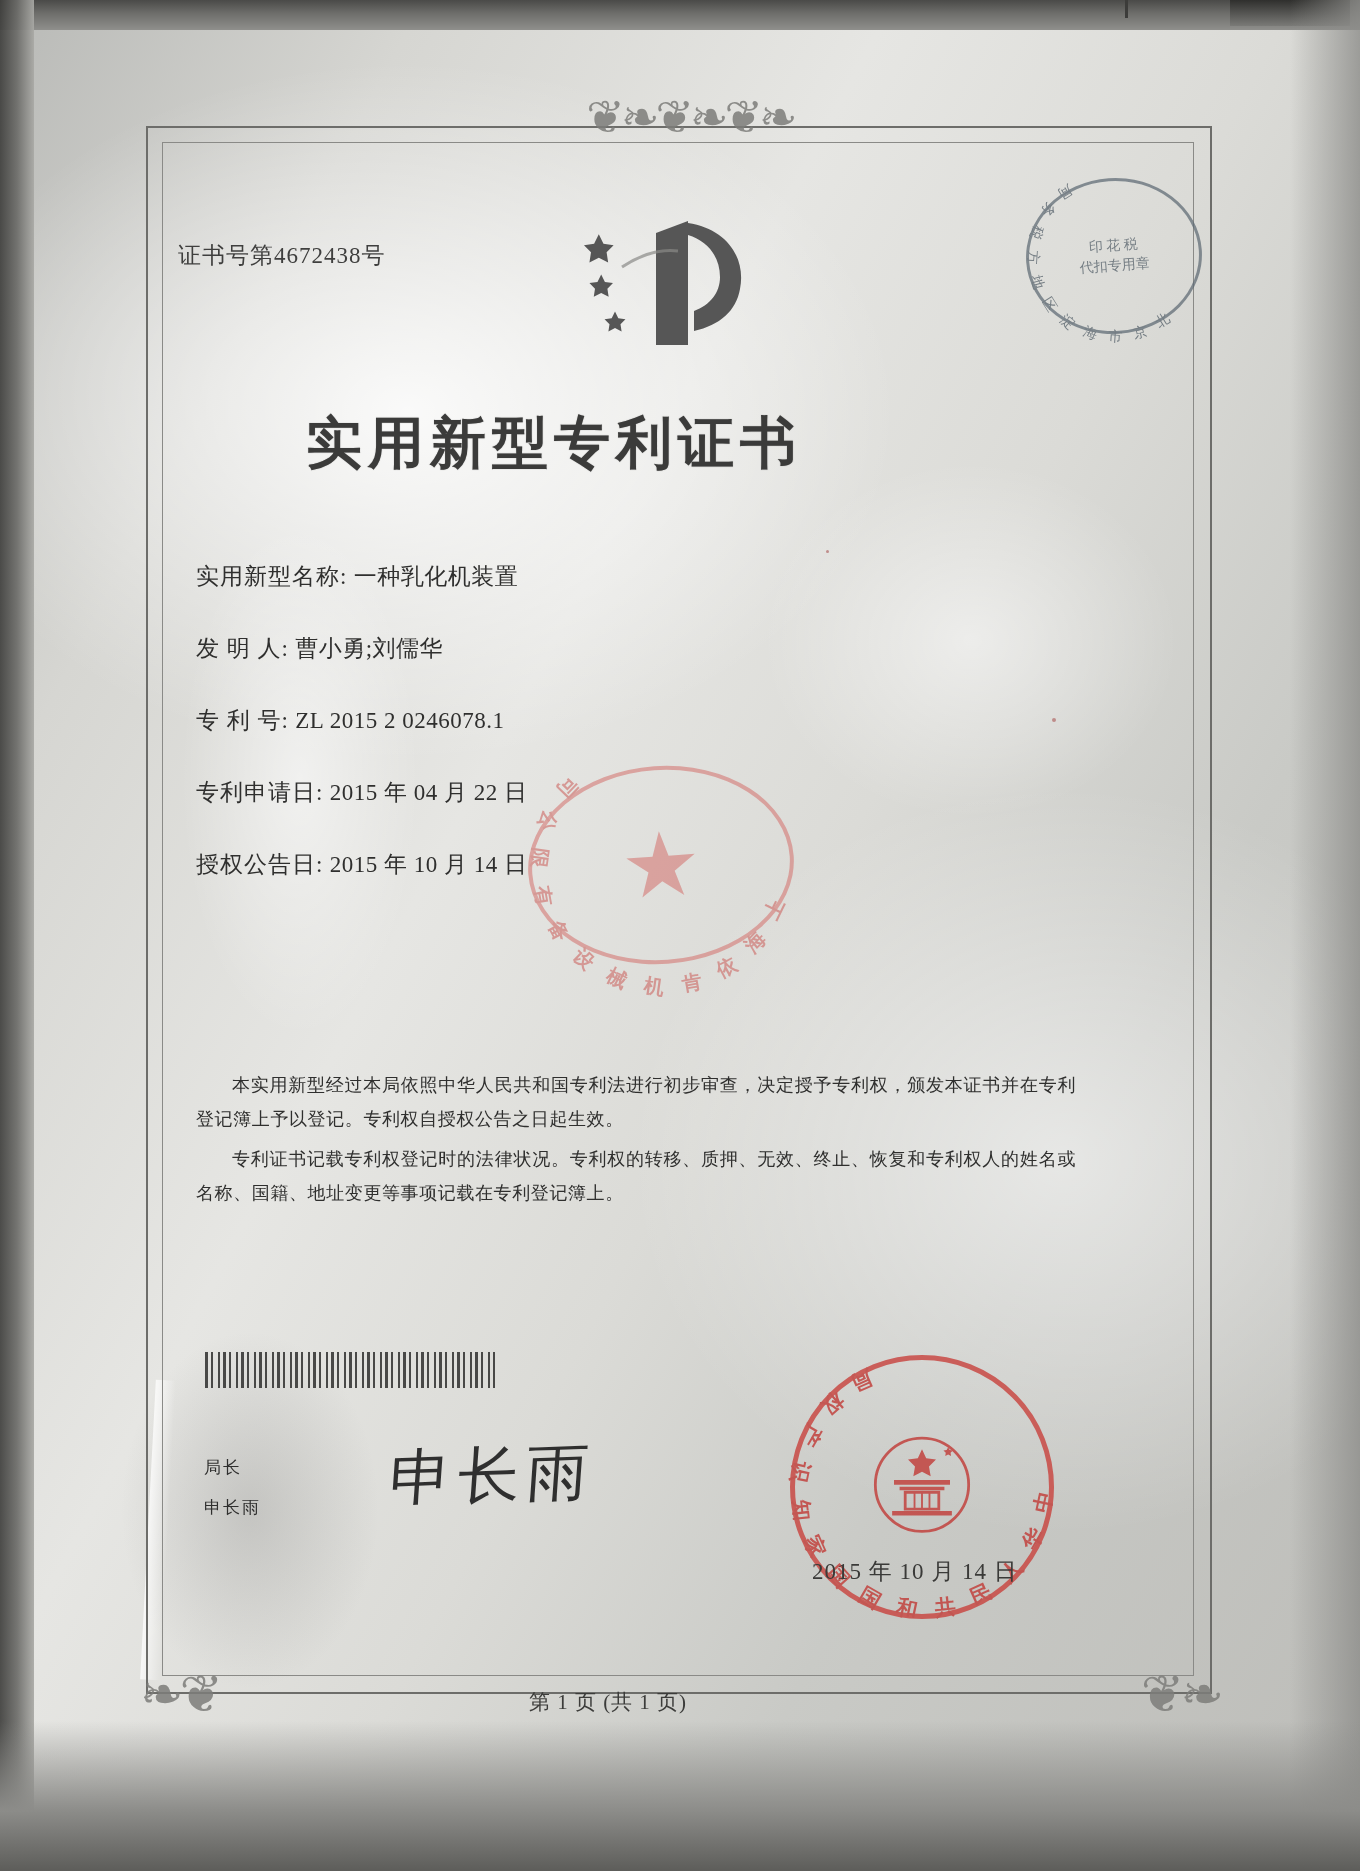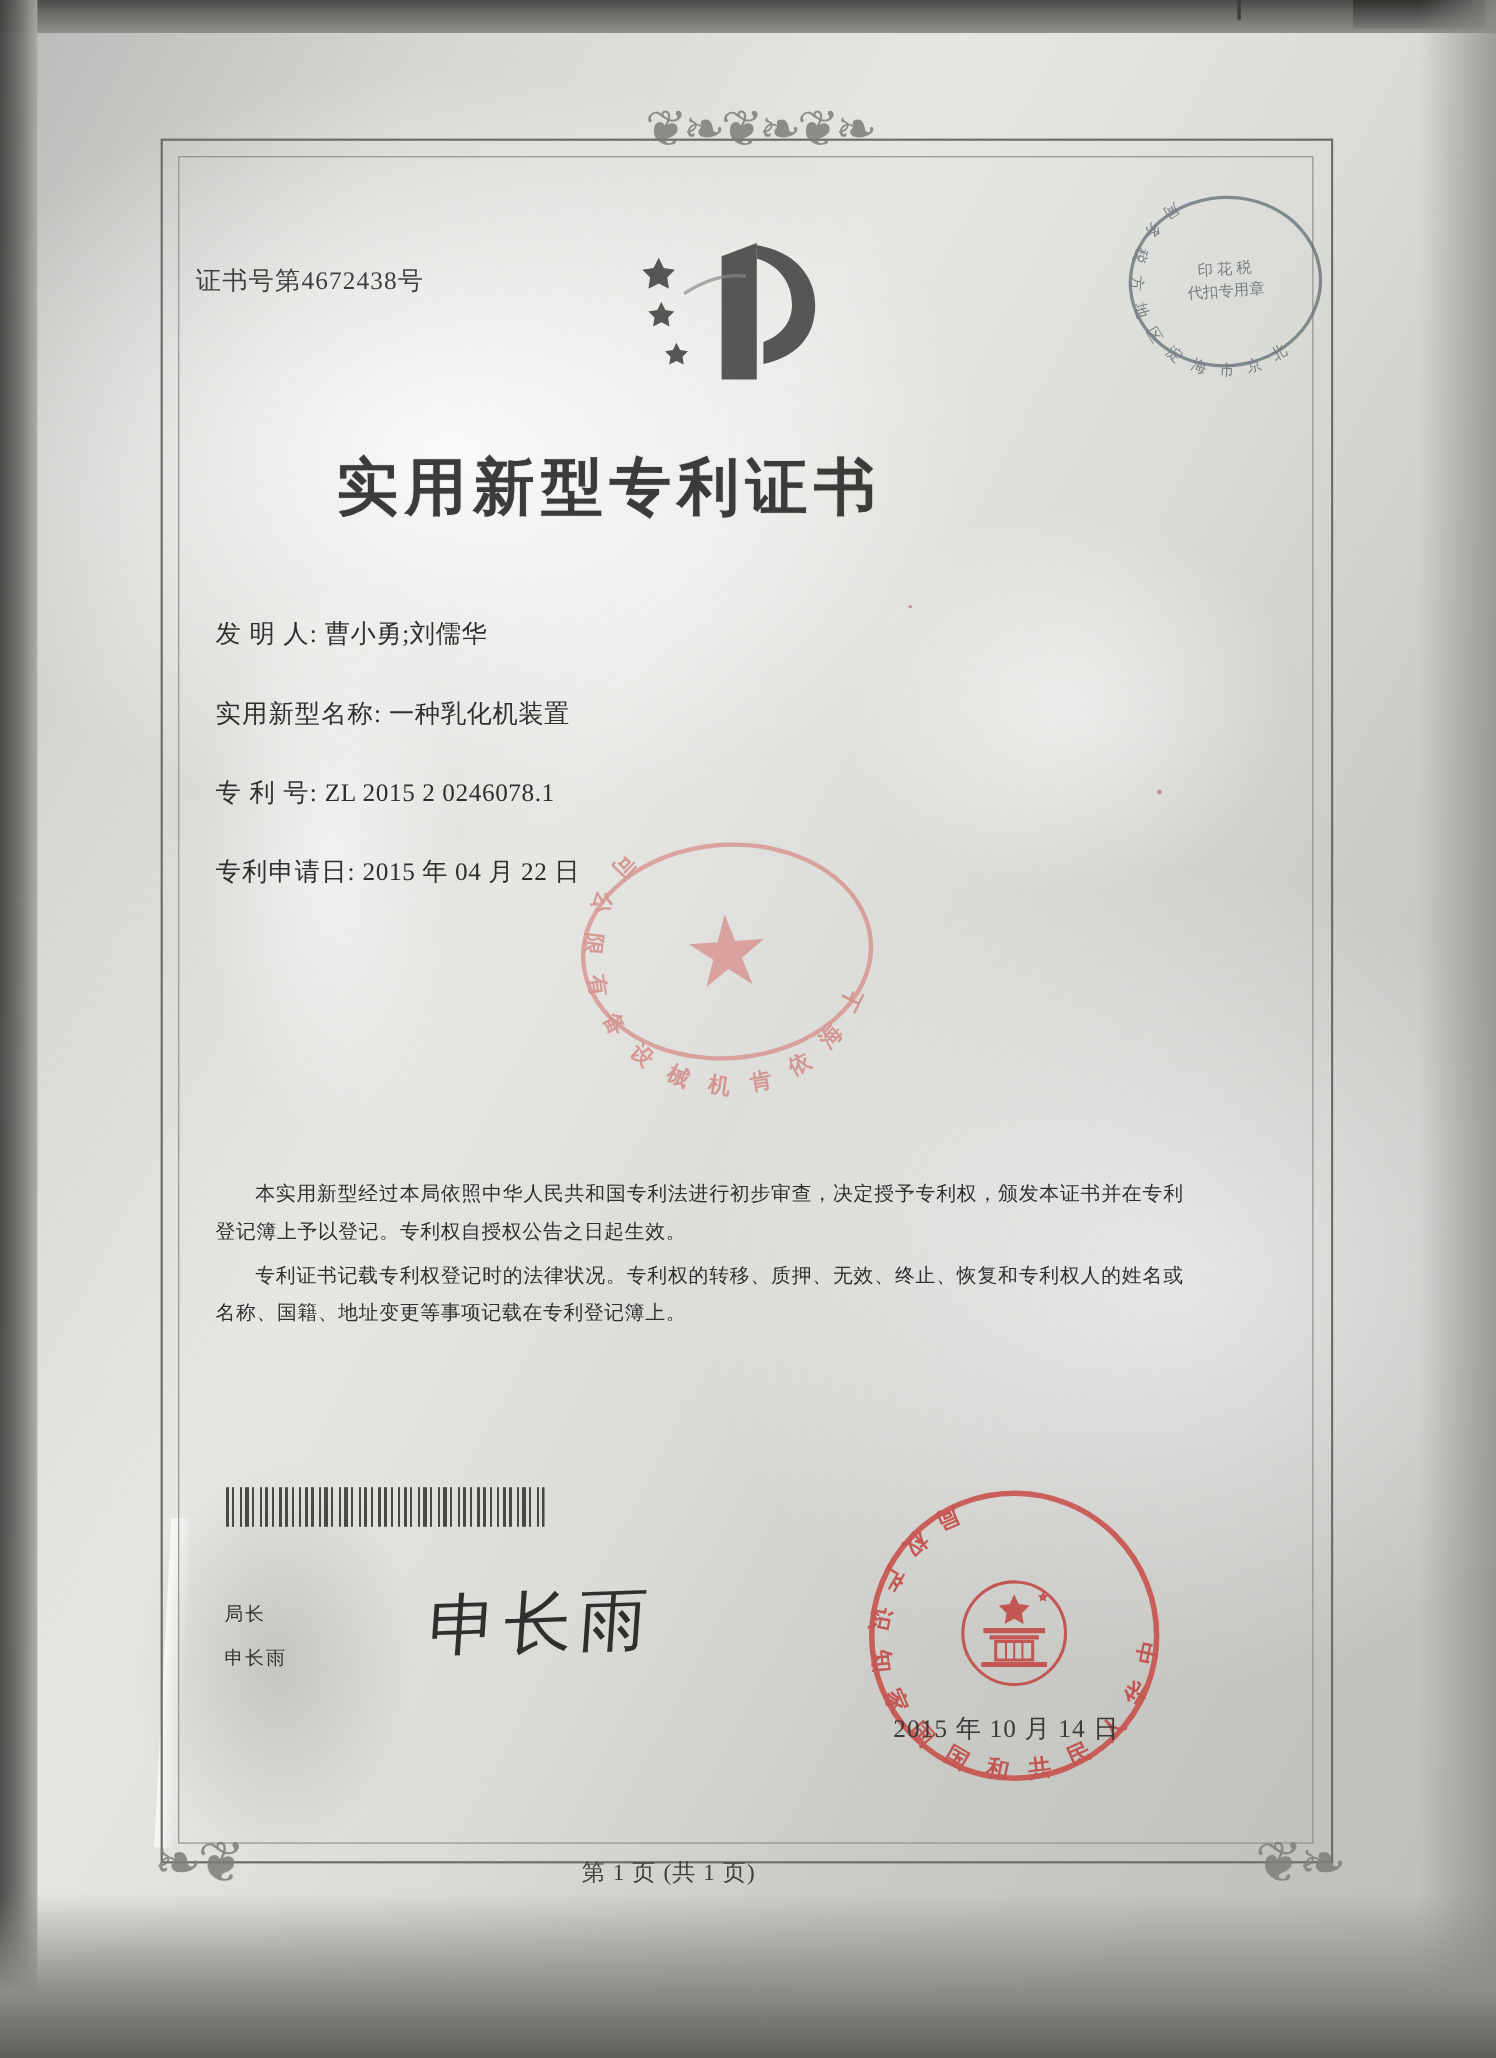--- a/index.html
+++ b/index.html
@@ -356,34 +356,38 @@
       <span style="transform:rotate(62deg) translate(-72px,0) rotate(90deg)">局</span>
     </div>
     <div class="inner">
       <div>印 花 税</div>
       <div>代扣专用章</div>
     </div>
   </div>
 
   <div class="fields">
     <div class="field">
+      <span class="lbl">实用新型名称:</span>
+      <span class="val">一种乳化机装置</span>
+    </div>
+    <div class="field">
       <span class="lbl">发  明  人:</span>
       <span class="val">曹小勇;刘儒华</span>
-    </div>
-    <div class="field">
-      <span class="lbl">实用新型名称:</span>
-      <span class="val">一种乳化机装置</span>
     </div>
     <div class="field">
       <span class="lbl">专  利  号:</span>
       <span class="val">ZL 2015 2 0246078.1</span>
     </div>
     <div class="field">
       <span class="lbl">专利申请日:</span>
       <span class="val">2015 年 04 月 22 日</span>
+    </div>
+    <div class="field">
+      <span class="lbl">授权公告日:</span>
+      <span class="val">2015 年 10 月 14 日</span>
     </div>
   </div>
 
   <div class="seal-company">
     <div class="star">★</div>
     <div class="ring-text">
       <span style="transform:rotate(-150deg) translate(-108px,0) rotate(90deg)">上</span>
       <span style="transform:rotate(-132deg) translate(-108px,0) rotate(90deg)">海</span>
       <span style="transform:rotate(-114deg) translate(-108px,0) rotate(90deg)">依</span>
       <span style="transform:rotate(-96deg) translate(-108px,0) rotate(90deg)">肯</span>

